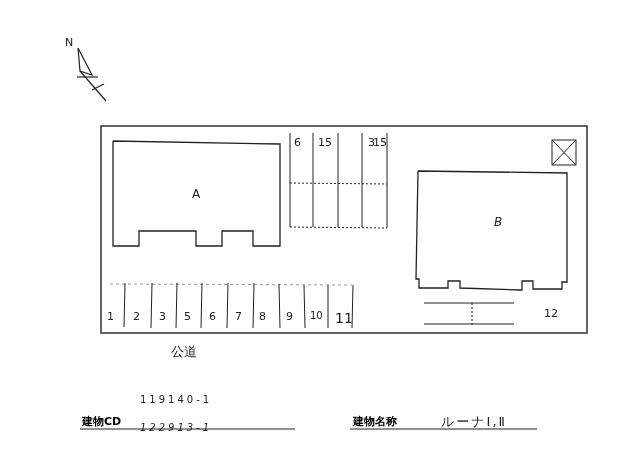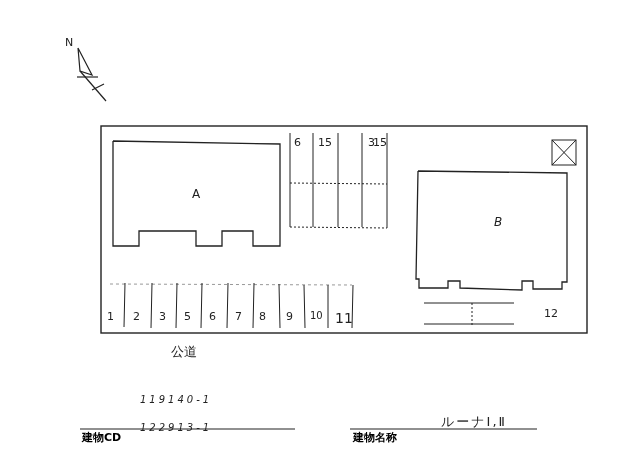--- a/index.html
+++ b/index.html
@@ -1,21 +1,21 @@
 <!DOCTYPE html>
 <html><head>
 <meta charset="utf-8">
 <style>
   html, body { margin: 0; padding: 0; background: #ffffff; }
   body { width: 640px; height: 462px; position: relative; overflow: hidden;
          font-family: "DejaVu Sans", sans-serif; color: #111; }
   .abs { position: absolute; }
   svg { position: absolute; left: 0; top: 0; }
   .lbl { position: absolute; font-size: 11px; color: #222; }
-  .bold { font-weight: bold; font-size: 11px; color: #000; margin-top: 16px; }
+  .bold { font-weight: bold; font-size: 11px; color: #000; }
 </style>
 </head>
 <body>
 
 <svg width="640" height="462" viewBox="0 0 640 462">
 
   <g stroke="#222" stroke-width="1.2" fill="none">
     <polyline points="78,48 80,71 92,75 78,48"></polyline>
     <line x1="80" y1="71" x2="106" y2="101"></line>
     <line x1="77" y1="77" x2="98" y2="77"></line>
@@ -87,17 +87,17 @@
 <span class="lbl" style="left:259px;top:310px;">8</span>
 <span class="lbl" style="left:286px;top:310px;">9</span>
 <span class="lbl" style="left:310px;top:310px;font-size:10px;">10</span>
 <span class="lbl" style="left:335px;top:310px;font-size:14px;">11</span>
 
 <span class="lbl" style="left:544px;top:307px;">12</span>
 
 <span class="lbl" style="left:171px;top:343px;font-size:13px;text-align:right;">公道</span>
 
 <span class="abs bold" style="left:82px;top:414px;">建物CD</span>
-<span class="lbl" style="left:140px;top:394px;font-size:10px;letter-spacing:3px;font-style:italic;">119140-1</span>
+<span class="lbl" style="left:140px;top:394px;font-size:10px;letter-spacing:3px;">119140-1</span>
 <span class="lbl" style="left:140px;top:422px;font-size:10px;letter-spacing:3px;font-style:italic;">122913-1</span>
 
 <span class="abs bold" style="left:353px;top:414px;">建物名称</span>
 <span class="lbl" style="left:441px;top:413px;font-size:13px;letter-spacing:2px;">ルーナⅠ,Ⅱ</span>
 
 </body></html>

